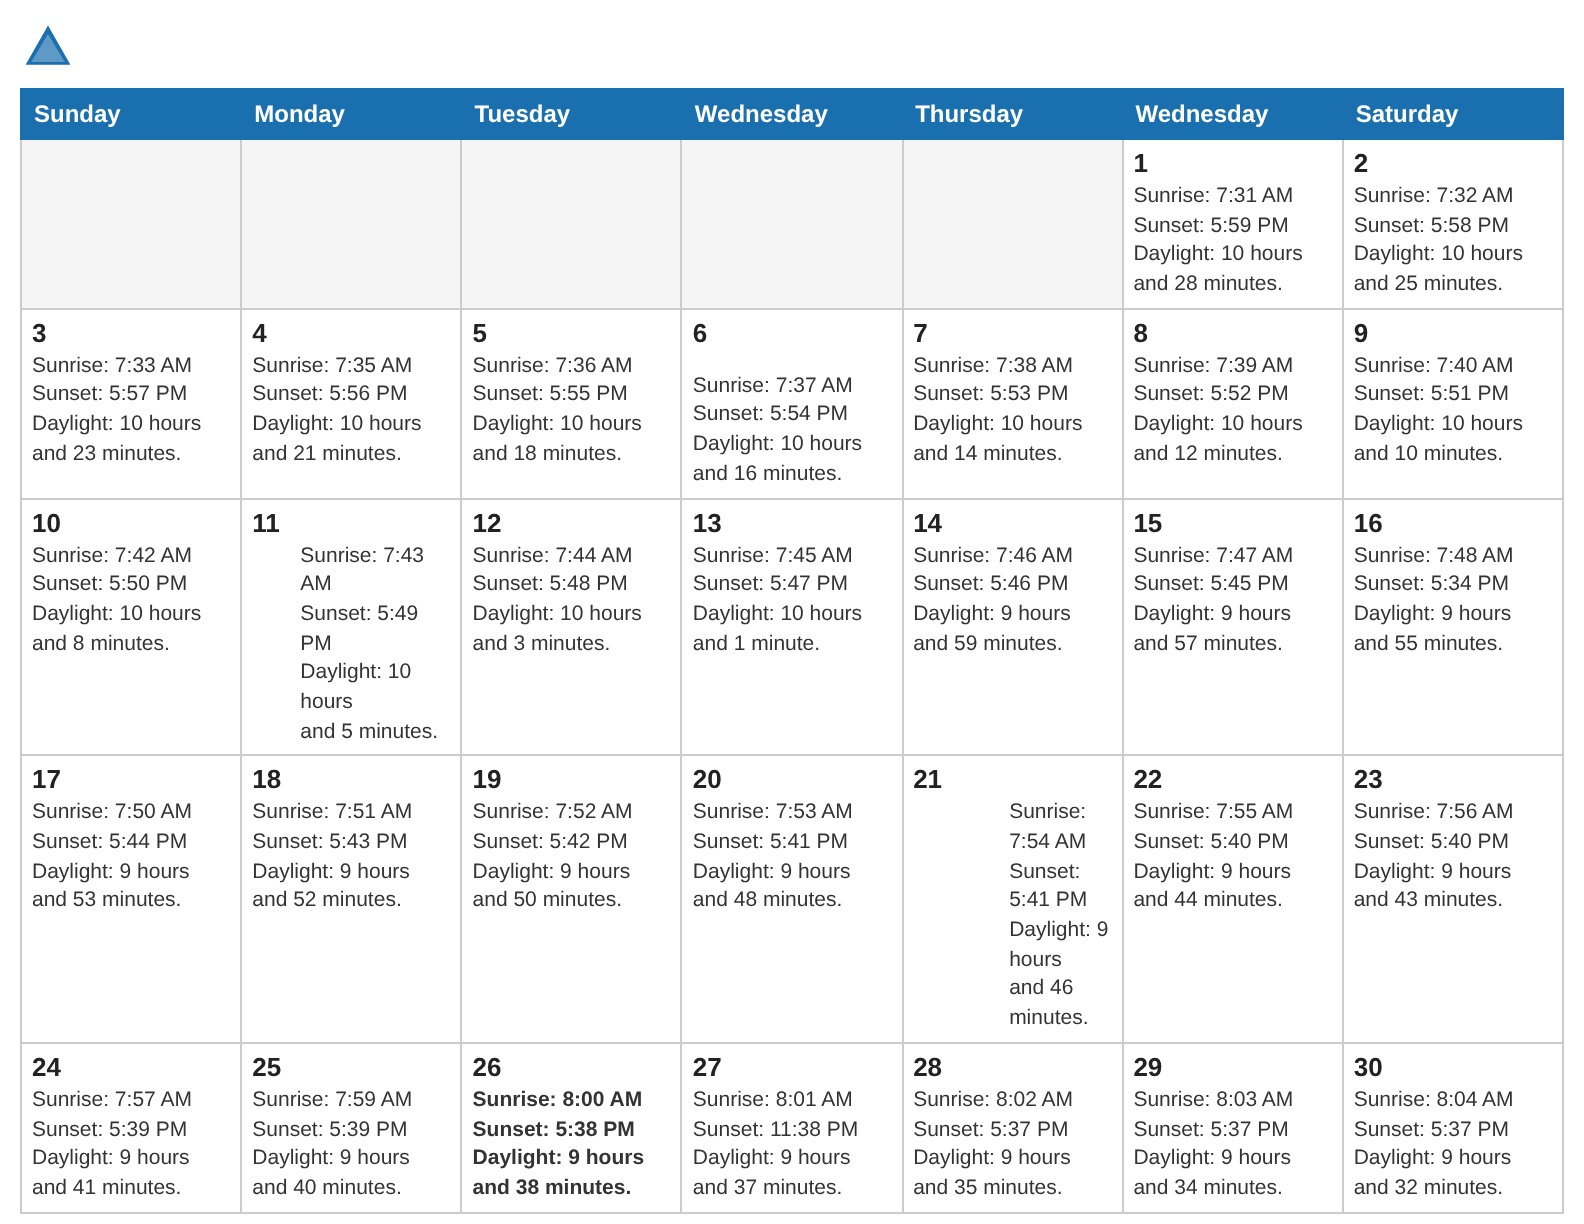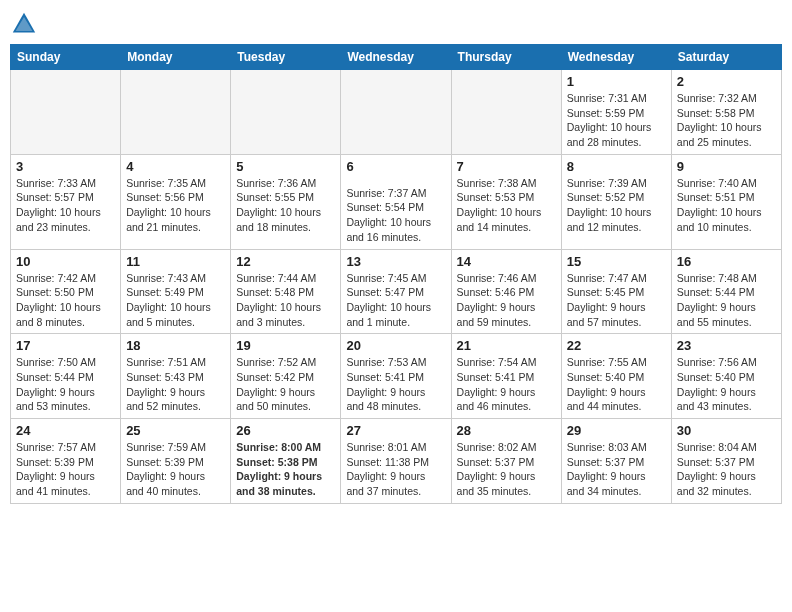--- a/index.html
+++ b/index.html
@@ -190,21 +190,21 @@
       <tr>
         <td>
           <span class="day-number">10</span>
           <div class="day-info" style="white-space: pre-line;">Sunrise: 7:42 AM
 Sunset: 5:50 PM
 Daylight: 10 hours
 and 8 minutes.</div>
         </td>
         <td>
           <span class="day-number">11</span>
-          <div class="day-info" style="white-space: pre-line;">Sunrise: 7:43 AM
+          <div class="day-info" style="white-space: pre-line; margin-left: 24px;">Sunrise: 7:43 AM
 Sunset: 5:49 PM
 Daylight: 10 hours
 and 5 minutes.</div>
         </td>
         <td>
           <span class="day-number">12</span>
           <div class="day-info" style="white-space: pre-line;">Sunrise: 7:44 AM
 Sunset: 5:48 PM
 Daylight: 10 hours
 and 3 minutes.</div>
@@ -226,21 +226,21 @@
         <td>
           <span class="day-number">15</span>
           <div class="day-info" style="white-space: pre-line;">Sunrise: 7:47 AM
 Sunset: 5:45 PM
 Daylight: 9 hours
 and 57 minutes.</div>
         </td>
         <td>
           <span class="day-number">16</span>
           <div class="day-info" style="white-space: pre-line;">Sunrise: 7:48 AM
-Sunset: 5:44 PM
+Sunset: 5:34 PM
 Daylight: 9 hours
 and 55 minutes.</div>
         </td>
       </tr>
       <tr>
         <td>
           <span class="day-number">17</span>
           <div class="day-info" style="white-space: pre-line;">Sunrise: 7:50 AM
 Sunset: 5:44 PM
 Daylight: 9 hours
@@ -262,21 +262,21 @@
         </td>
         <td>
           <span class="day-number">20</span>
           <div class="day-info" style="white-space: pre-line;">Sunrise: 7:53 AM
 Sunset: 5:41 PM
 Daylight: 9 hours
 and 48 minutes.</div>
         </td>
         <td>
           <span class="day-number">21</span>
-          <div class="day-info" style="white-space: pre-line;">Sunrise: 7:54 AM
+          <div class="day-info" style="white-space: pre-line; margin-left: 48px;">Sunrise: 7:54 AM
 Sunset: 5:41 PM
 Daylight: 9 hours
 and 46 minutes.</div>
         </td>
         <td>
           <span class="day-number">22</span>
           <div class="day-info" style="white-space: pre-line;">Sunrise: 7:55 AM
 Sunset: 5:40 PM
 Daylight: 9 hours
 and 44 minutes.</div>

